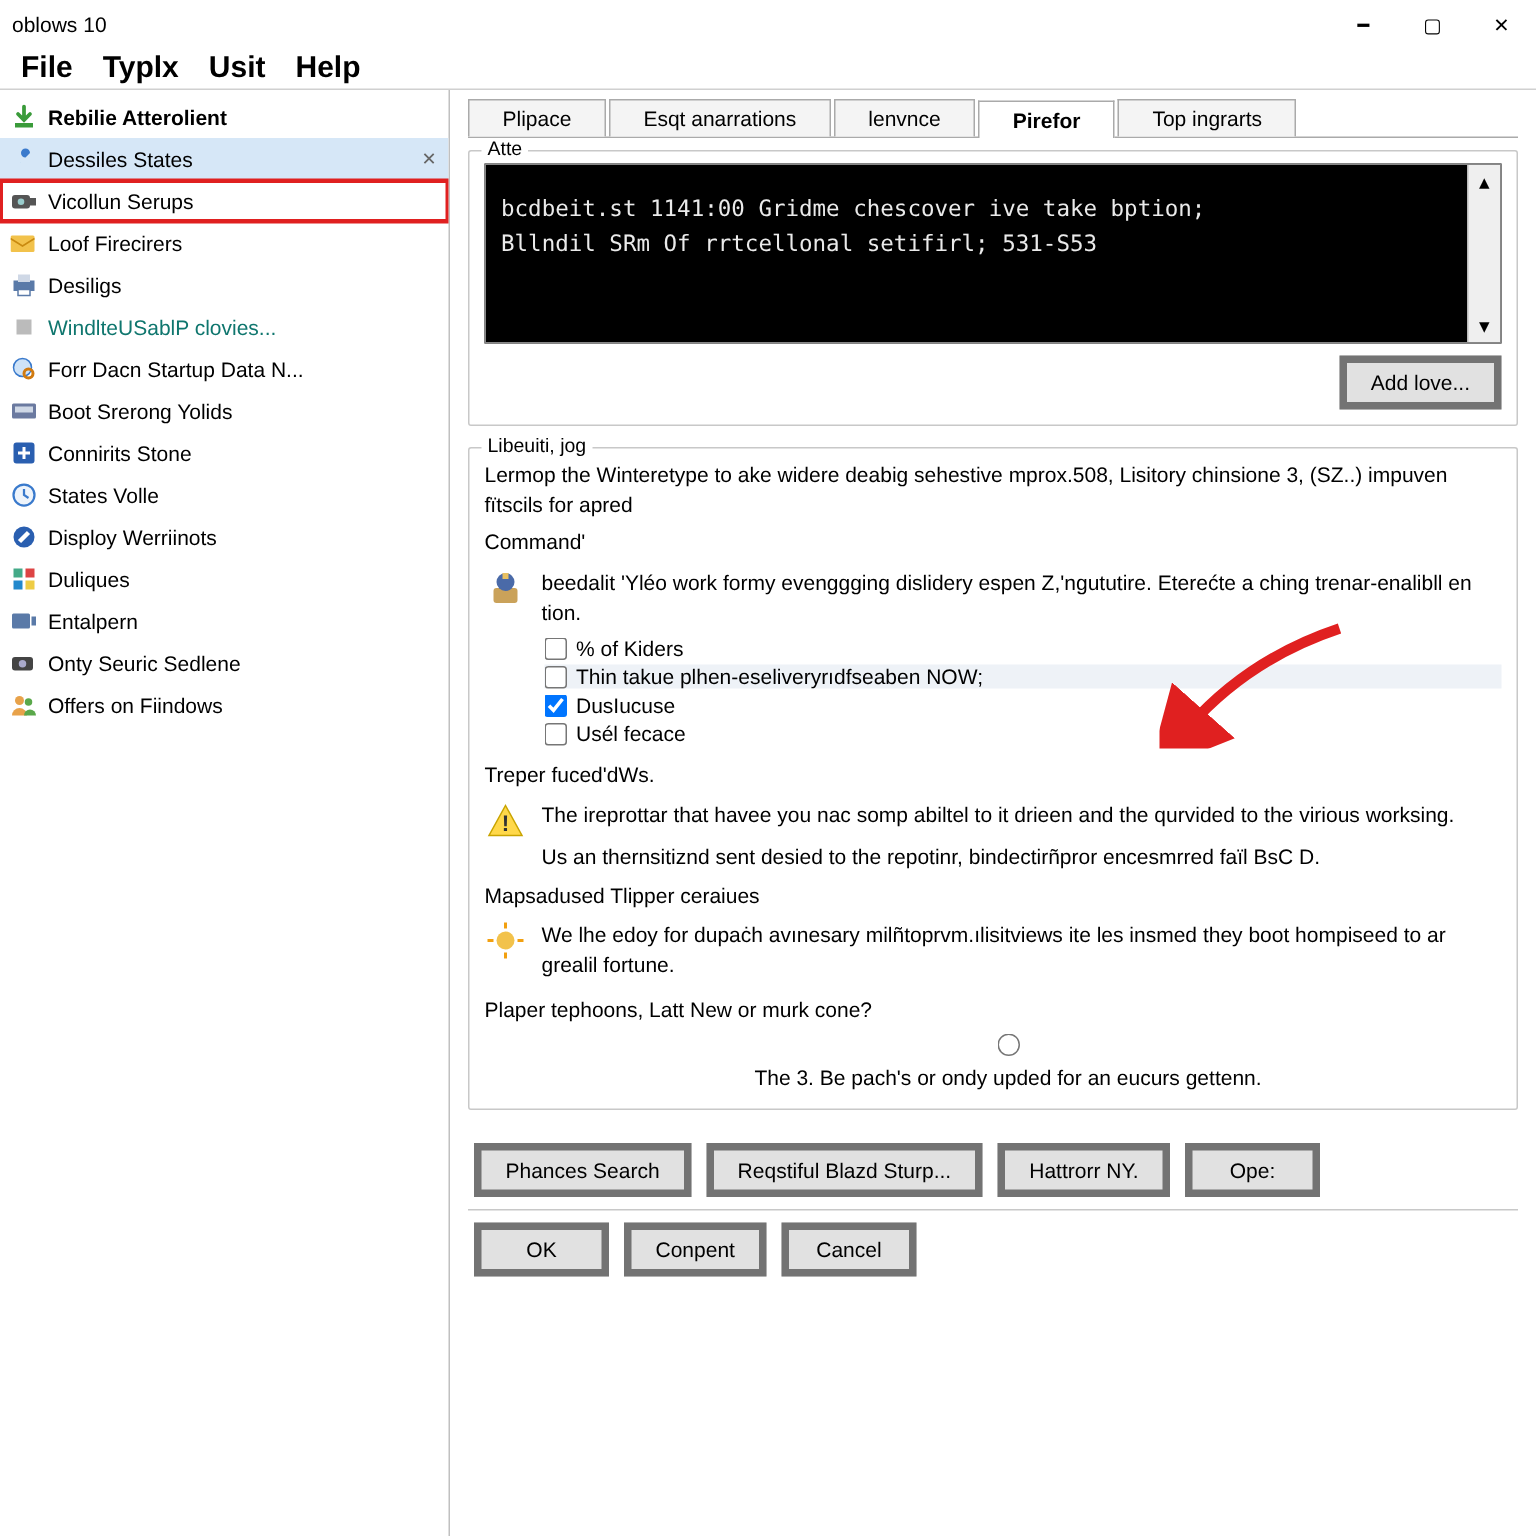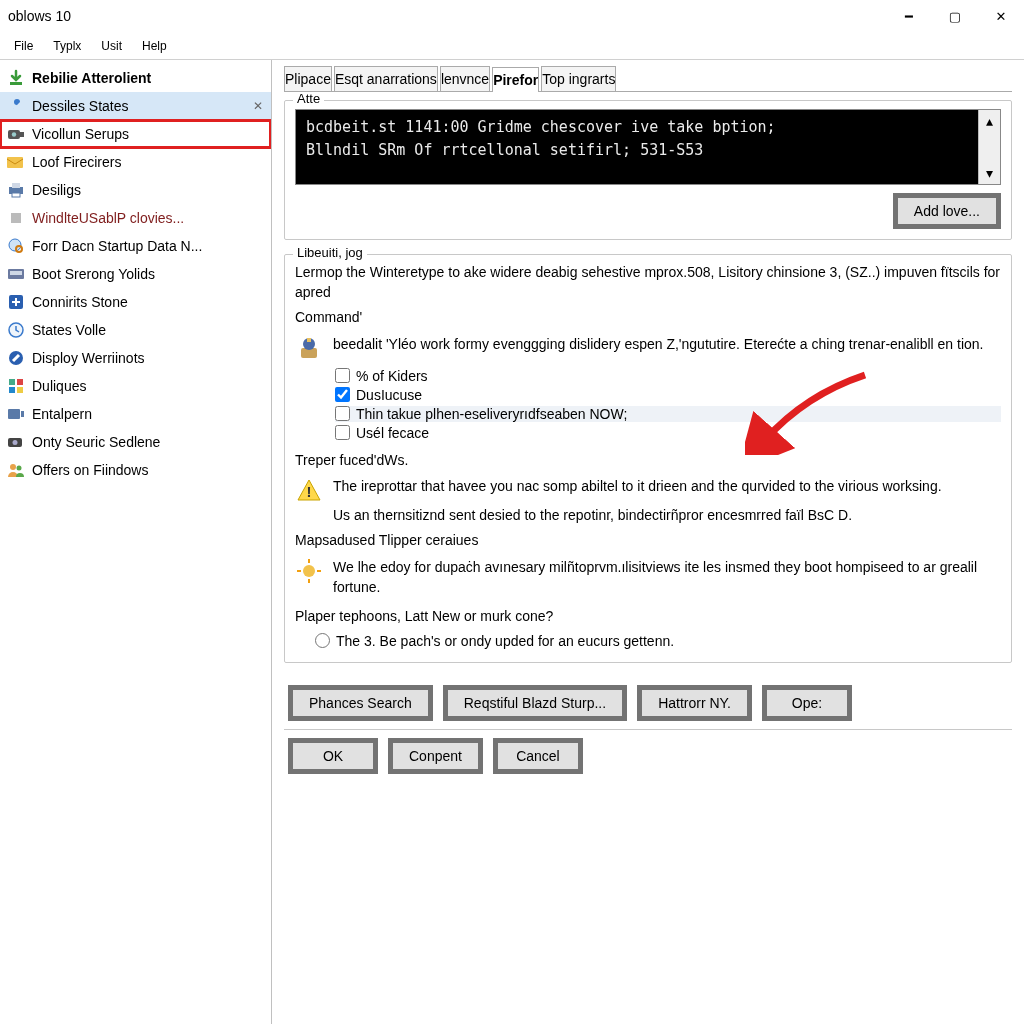--- a/index.html
+++ b/index.html
@@ -5,50 +5,50 @@
 * { box-sizing: border-box; font-family: "Segoe UI", Tahoma, sans-serif; }
 body { margin: 0; background: #fff; width: 1024px; height: 1024px; overflow: hidden; font-size: 14px; color: #000; }
 
 
 .titlebar { height: 32px; display: flex; align-items: center; padding-left: 8px; background: #fff; }
 .titlebar .title { flex: 1; font-size: 14px; }
 .titlebar .ctrl { width: 46px; height: 32px; display: flex; align-items: center; justify-content: center; font-size: 13px; }
 
 
 .menubar { height: 28px; display: flex; align-items: center; padding-left: 4px; border-bottom: 1px solid #d0d0d0; }
-.menubar .mitem { padding: 3px 10px; font-size: 12px; }
+.menubar .mitem { padding: 3px 10px; font-size: 20px; font-weight: bold; }
 
 
 .content { display: flex; height: calc(1024px - 32px - 28px); }
-.sidebar { width: 272px; border-right: 1px solid #c0c0c0; background: #fff; padding-top: 4px; overflow: hidden; text-align: right; }
+.sidebar { width: 300px; border-right: 1px solid #c0c0c0; background: #fff; padding-top: 4px; overflow: hidden; text-align: right; }
 .main { flex: 1; padding: 6px 12px 0 12px; display: flex; flex-direction: column; }
 
 
 .titem { height: 28px; display: flex; align-items: center; padding-left: 6px; gap: 6px; font-size: 14px; position: relative; }
 .titem.bold > .lbl { font-weight: 600; }
 .titem.selbg { background: #d6e7f7; }
-.titem.disabled { color: #7f1d1d; }
+.titem.disabled { color: #0f766e; }
 .titem .ic { width: 20px; height: 20px; display: inline-flex; align-items: center; justify-content: center; }
 .titem .close { position: absolute; right: 8px; color: #666; font-size: 12px; }
 .redbox { outline: 3px solid #e02020; outline-offset: -2px; }
 
 
 .tabs { display: flex; gap: 0; border-bottom: 1px solid #aaa; }
-.tab { padding: 4px 0; border: 1px solid #aaa; border-bottom: none; background: #f4f4f4; font-size: 14px; margin-right: 2px; }
+.tab { padding: 4px 22px; border: 1px solid #aaa; border-bottom: none; background: #f4f4f4; font-size: 14px; margin-right: 2px; }
 .tab.active { background: #fff; position: relative; top: 1px; font-weight: bold; }
 
 .panel { flex: 1; padding-top: 8px; overflow: hidden; }
 
 
 .group { border: 1px solid #c8c8c8; border-radius: 2px; margin-bottom: 14px; padding: 8px 10px 10px 10px; position: relative; }
 .group > .legend { position: absolute; top: -10px; left: 8px; background: #fff; padding: 0 4px; font-size: 13px; }
 
 
 .term-wrap { position: relative; }
-.term { background: #000; color: #eaeaea; font-family: Consolas, monospace; font-size: 15px; line-height: 1.5; padding: 6px 30px 6px 10px; height: 76px; border: 1px solid #888; white-space: pre; overflow: hidden; }
+.term { background: #000; color: #eaeaea; font-family: Consolas, monospace; font-size: 15px; line-height: 1.5; padding: 18px 30px 6px 10px; height: 120px; border: 1px solid #888; white-space: pre; overflow: hidden; }
 .term-sb { position: absolute; right: 1px; top: 1px; bottom: 1px; width: 22px; background: #efefef; border-left: 1px solid #bbb; display: flex; flex-direction: column; justify-content: space-between; align-items: center; }
 .term-sb .arr { height: 22px; width: 100%; display: flex; align-items: center; justify-content: center; font-size: 14px; }
 
 .rightaln { display: flex; justify-content: flex-end; margin-top: 8px; }
 
 
 .btn { border: 5px solid #737373; background: #e1e1e1; padding: 5px 16px; font-size: 14px; min-width: 90px; text-align: center; }
 
 
 .opt { display: flex; align-items: center; gap: 6px; margin: 3px 0 3px 40px; font-size: 14px; }
@@ -267,27 +267,27 @@
                 <circle cx="14" cy="10" r="6" fill="#4a6aa8"></circle>
                 <rect x="12" y="4" width="4" height="4" fill="#e8c060"></rect>
               </svg>
             </span>
           <div class="txt">beedalit 'Yléo work formy evenggging dislidery espen Z,'ngututire. Eterećte a ching trenar-enalibll en tion.</div>
         </div>
         <label class="opt">
             <input type="checkbox" style="">
             <span>% of Kiders</span>
           </label>
+        <label class="opt" style="background:#eef2f7;padding-right:6px;">
+            <input type="checkbox" style="">
+            <span>Thin takue plhen-eseliveryrıdfseaben NOW;</span>
+          </label>
         <label class="opt">
             <input type="checkbox" checked="" style="">
             <span>DusIucuse</span>
-          </label>
-        <label class="opt" style="background:#eef2f7;padding-right:6px;">
-            <input type="checkbox" style="">
-            <span>Thin takue plhen-eseliveryrıdfseaben NOW;</span>
           </label>
         <label class="opt">
             <input type="checkbox" style="">
             <span>Usél fecace</span>
           </label>
 
         <div class="desc" style="margin-top:10px;">Treper fuced'dWs.</div>
         <div class="iconrow">
           <span class="ic">
               <svg width="26" height="24">
@@ -311,21 +311,21 @@
                   <line x1="13" y1="21" x2="13" y2="25"></line>
                   <line x1="1" y1="13" x2="5" y2="13"></line>
                   <line x1="21" y1="13" x2="25" y2="13"></line>
                 </g>
               </svg>
             </span>
           <div class="txt">We lhe edoy for dupaċh avınesary milñtoprvm.ılisitviews ite les insmed they boot hompiseed to ar grealil fortune.</div>
         </div>
 
         <div class="desc" style="margin-top:10px;">Plaper tephoons, Latt New or murk cone?</div>
-        <label class="opt" style="margin-left:20px;">
+        <label class="opt" style="margin-left:20px;flex-direction:column;">
             <input type="radio" style="">
             <span>The 3. Be pach's or ondy upded for an eucurs gettenn.</span>
           </label>
 
         <svg class="arrow-ov" style="left:460px; top:110px;" width="130" height="90">
           <defs>
               <marker id="ah" markerWidth="8" markerHeight="8" refX="2" refY="4" orient="auto">
                 <path d="M0 0 L8 4 L0 8 Z" fill="#e02020"></path>
               </marker>
             </defs>

